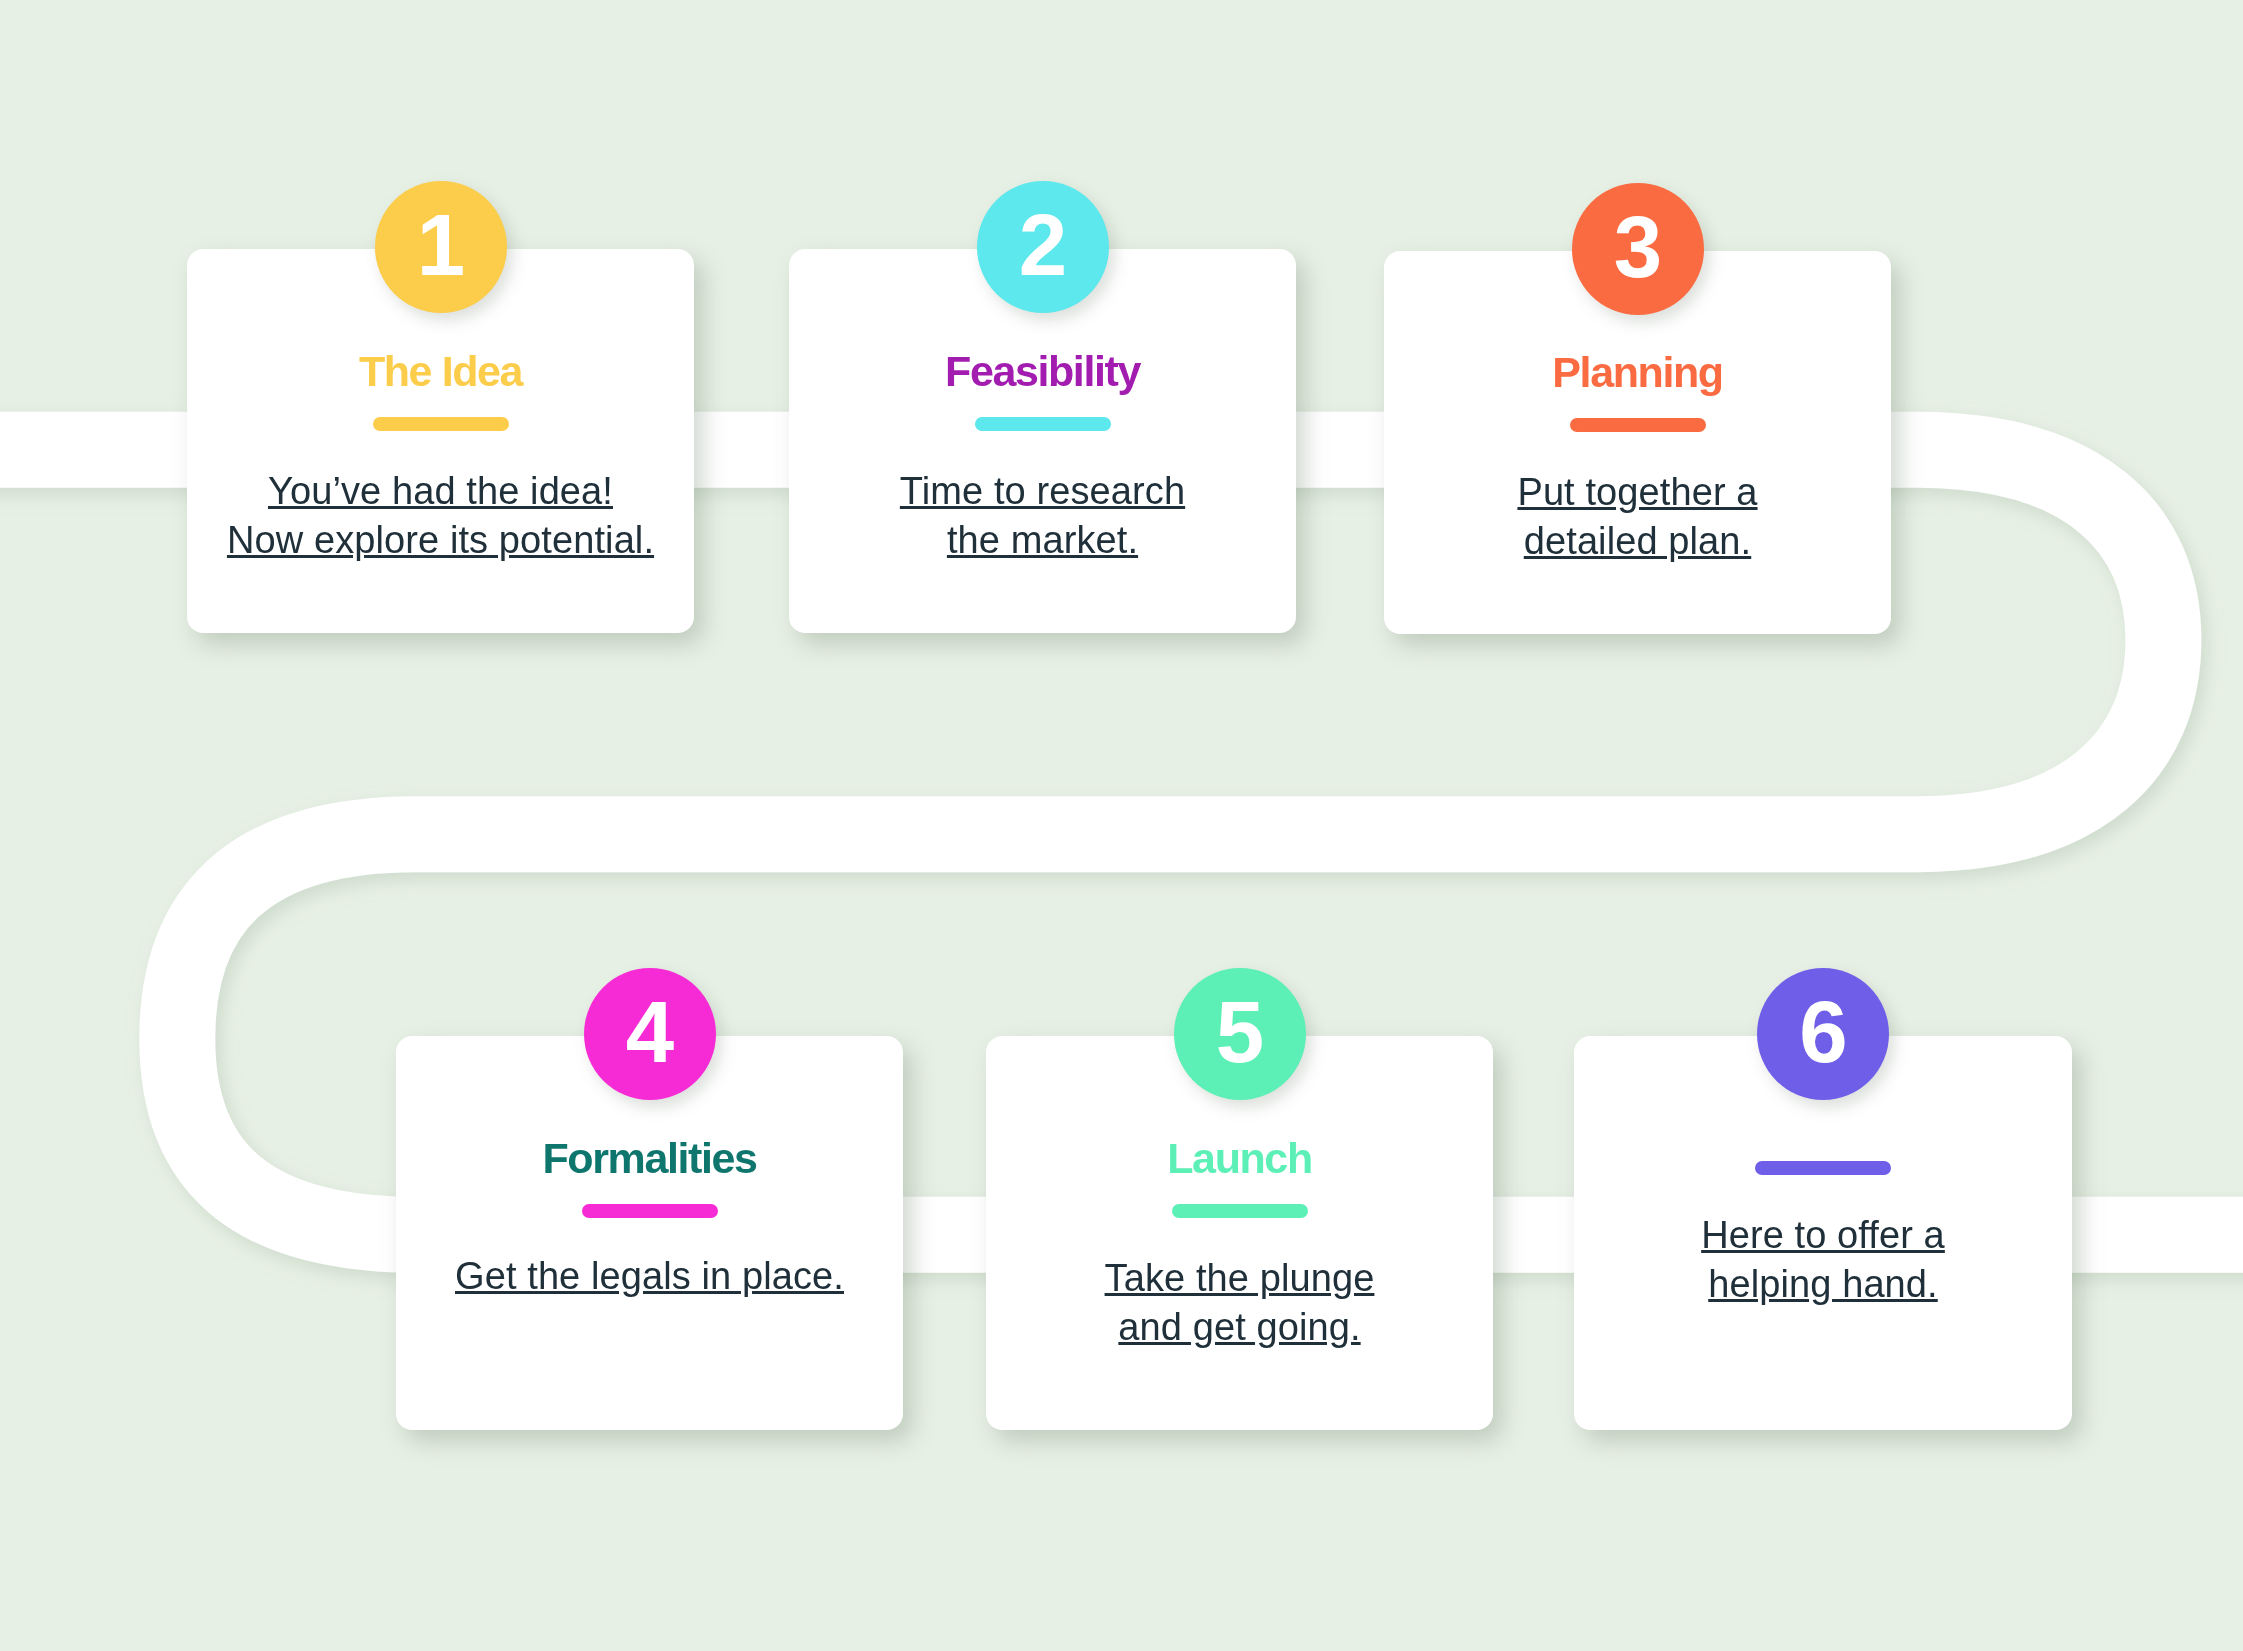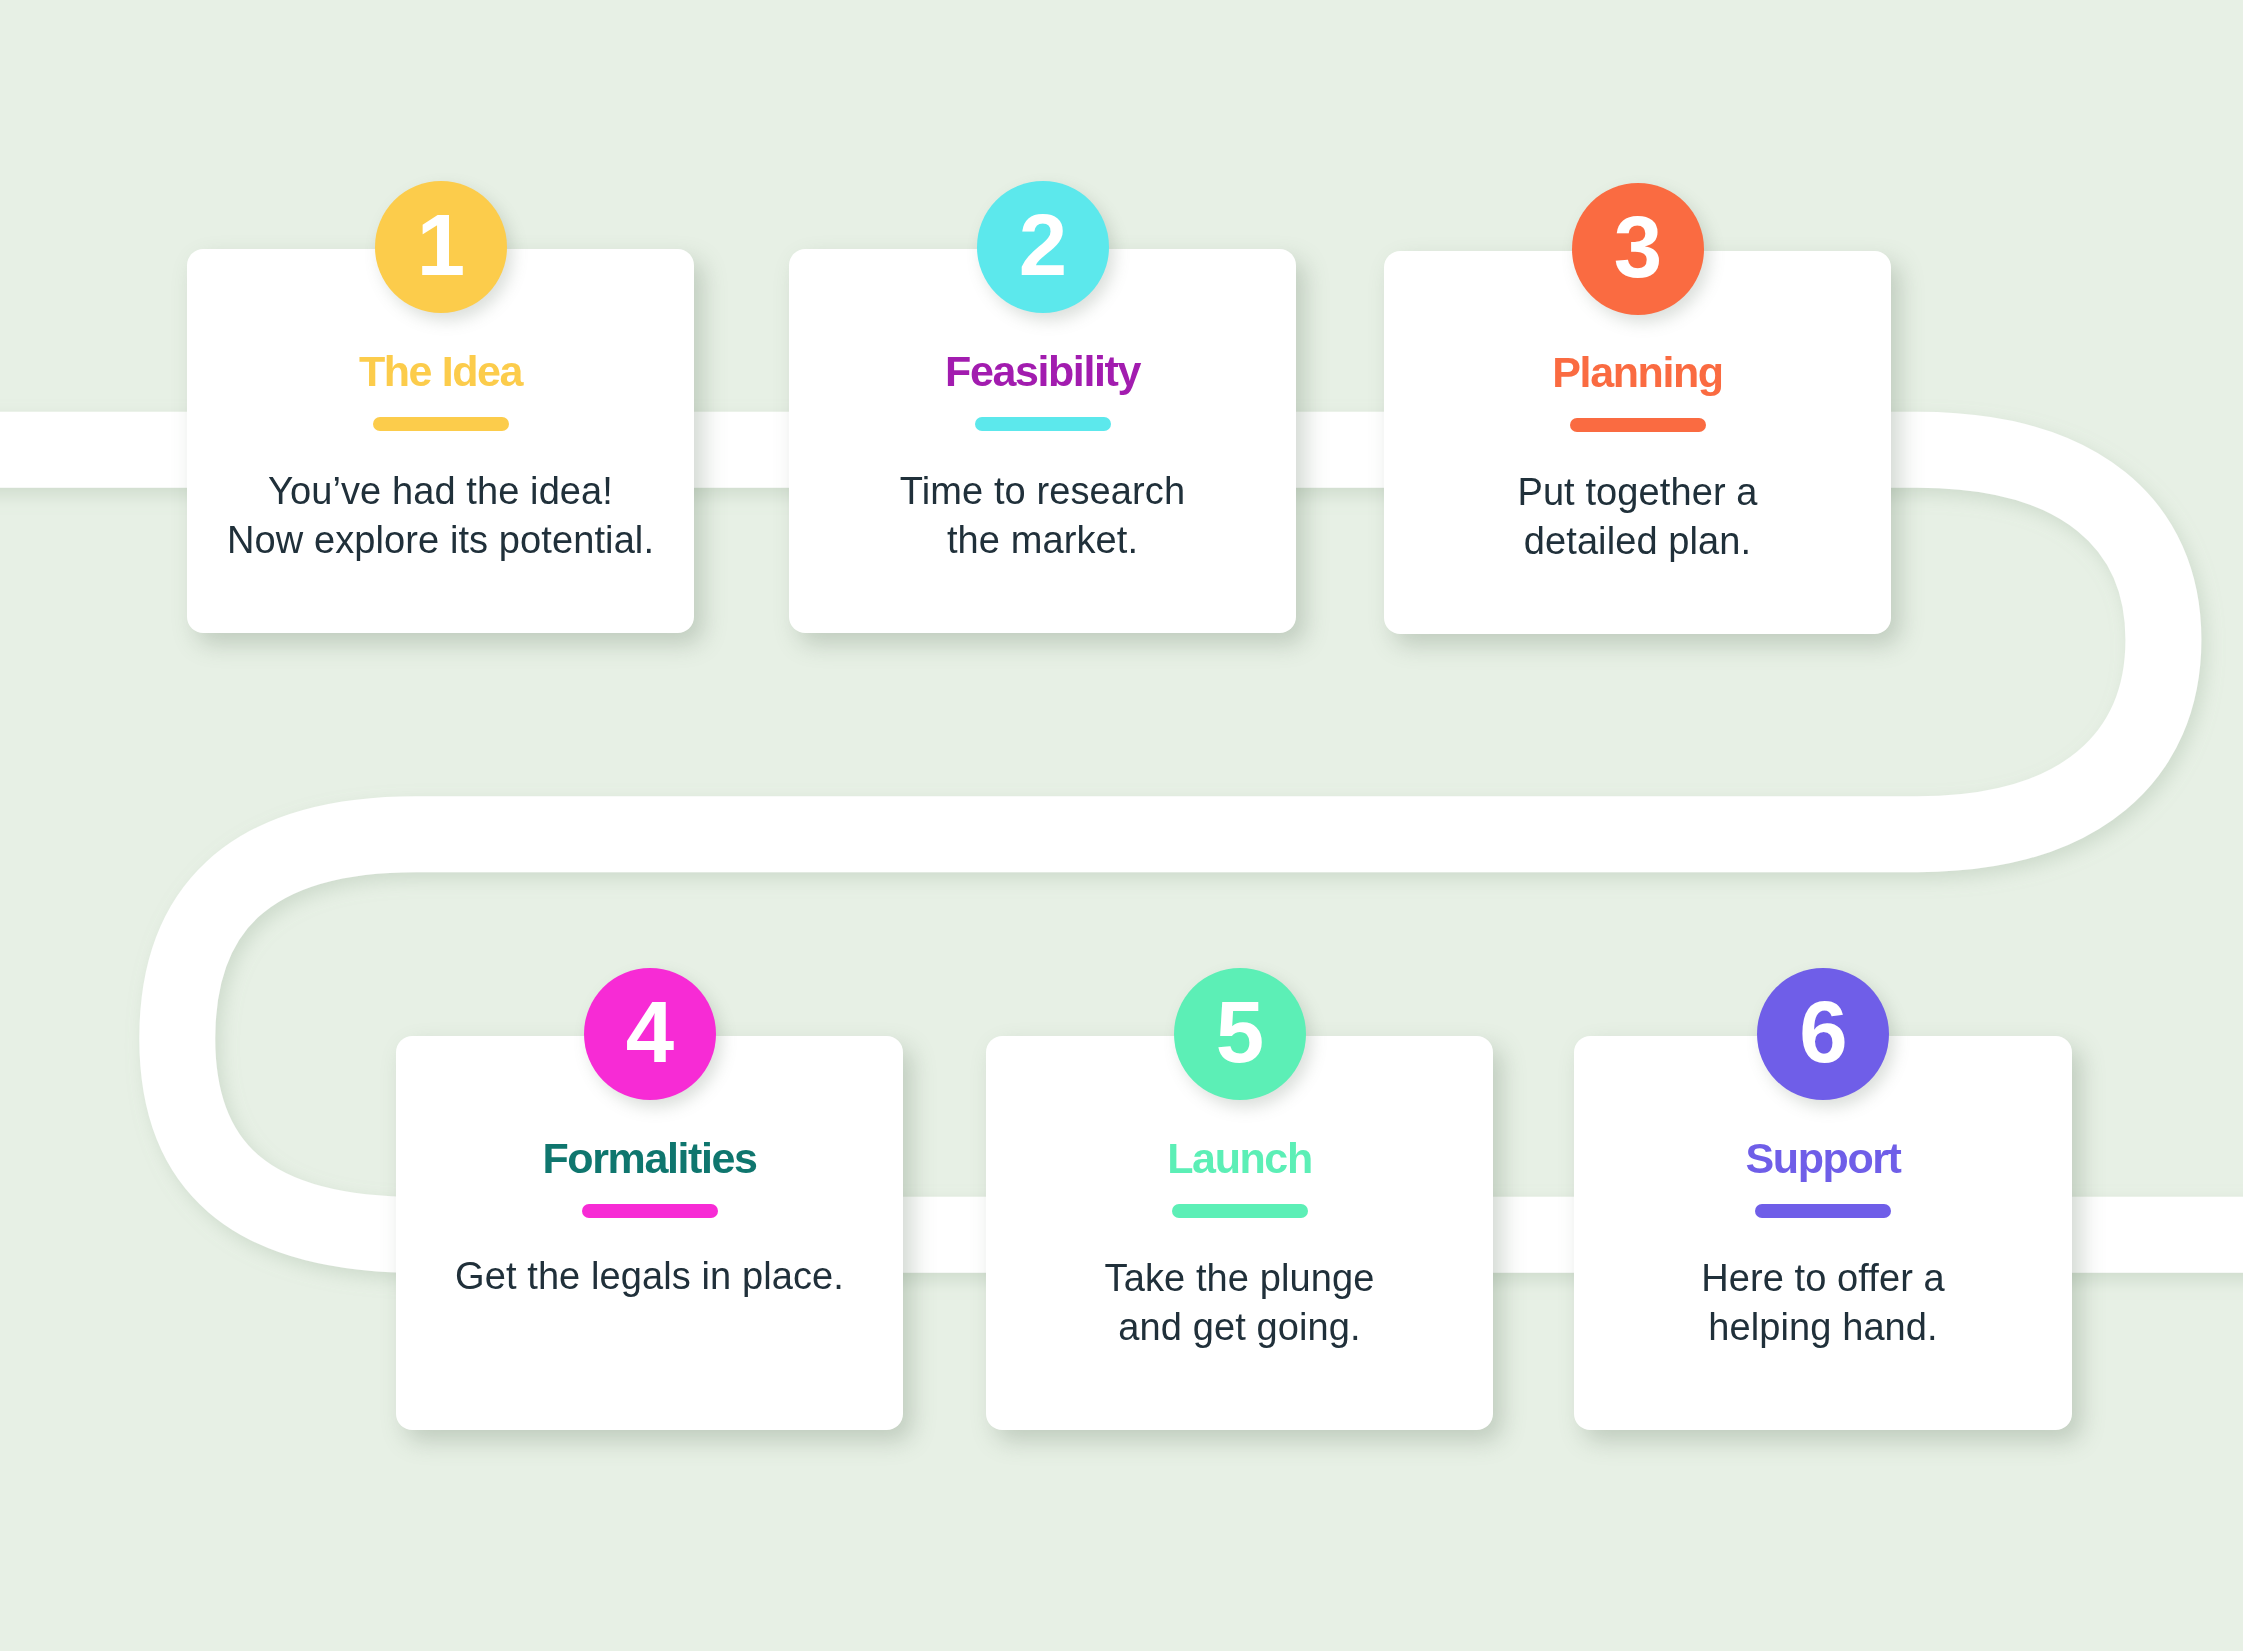--- a/index.html
+++ b/index.html
@@ -87,20 +87,21 @@
   }
 
   .step-desc {
     margin-top: 36px;
     font-size: 38px;
     line-height: 1.28;
     color: #20303a;
     text-align: center;
     font-weight: 400;
     letter-spacing: 0.1px;
+    text-decoration: underline;
   }
   .step-desc .line { display: block; }
 
   
   #card-1 { left: 187px;  top: 249px; width: 507px; height: 384px; padding-top: 101px; }
   #card-2 { left: 789px;  top: 249px; width: 507px; height: 384px; padding-top: 101px; }
   #card-3 { left: 1384px; top: 251px; width: 507px; height: 383px; padding-top: 100px; }
 
   
   #card-4 { left: 396px;  top: 1036px; width: 507px; height: 394px; padding-top: 101px; }
@@ -187,21 +188,20 @@
     <div class="step-desc">
       <span class="line">Take the plunge</span>
       <span class="line">and get going.</span>
     </div>
   </div>
 
   <div class="step-card" id="card-6">
     <div class="step-badge" style="background:#6F5EE8;">
       <span class="badge-num">6</span>
     </div>
-    <div class="step-title" style="color:#6F5EE8;">Support</div>
     <div class="step-rule" style="background:#6F5EE8;"></div>
     <div class="step-desc">
       <span class="line">Here to offer a</span>
       <span class="line">helping hand.</span>
     </div>
   </div>
 
 </div>
 
 

